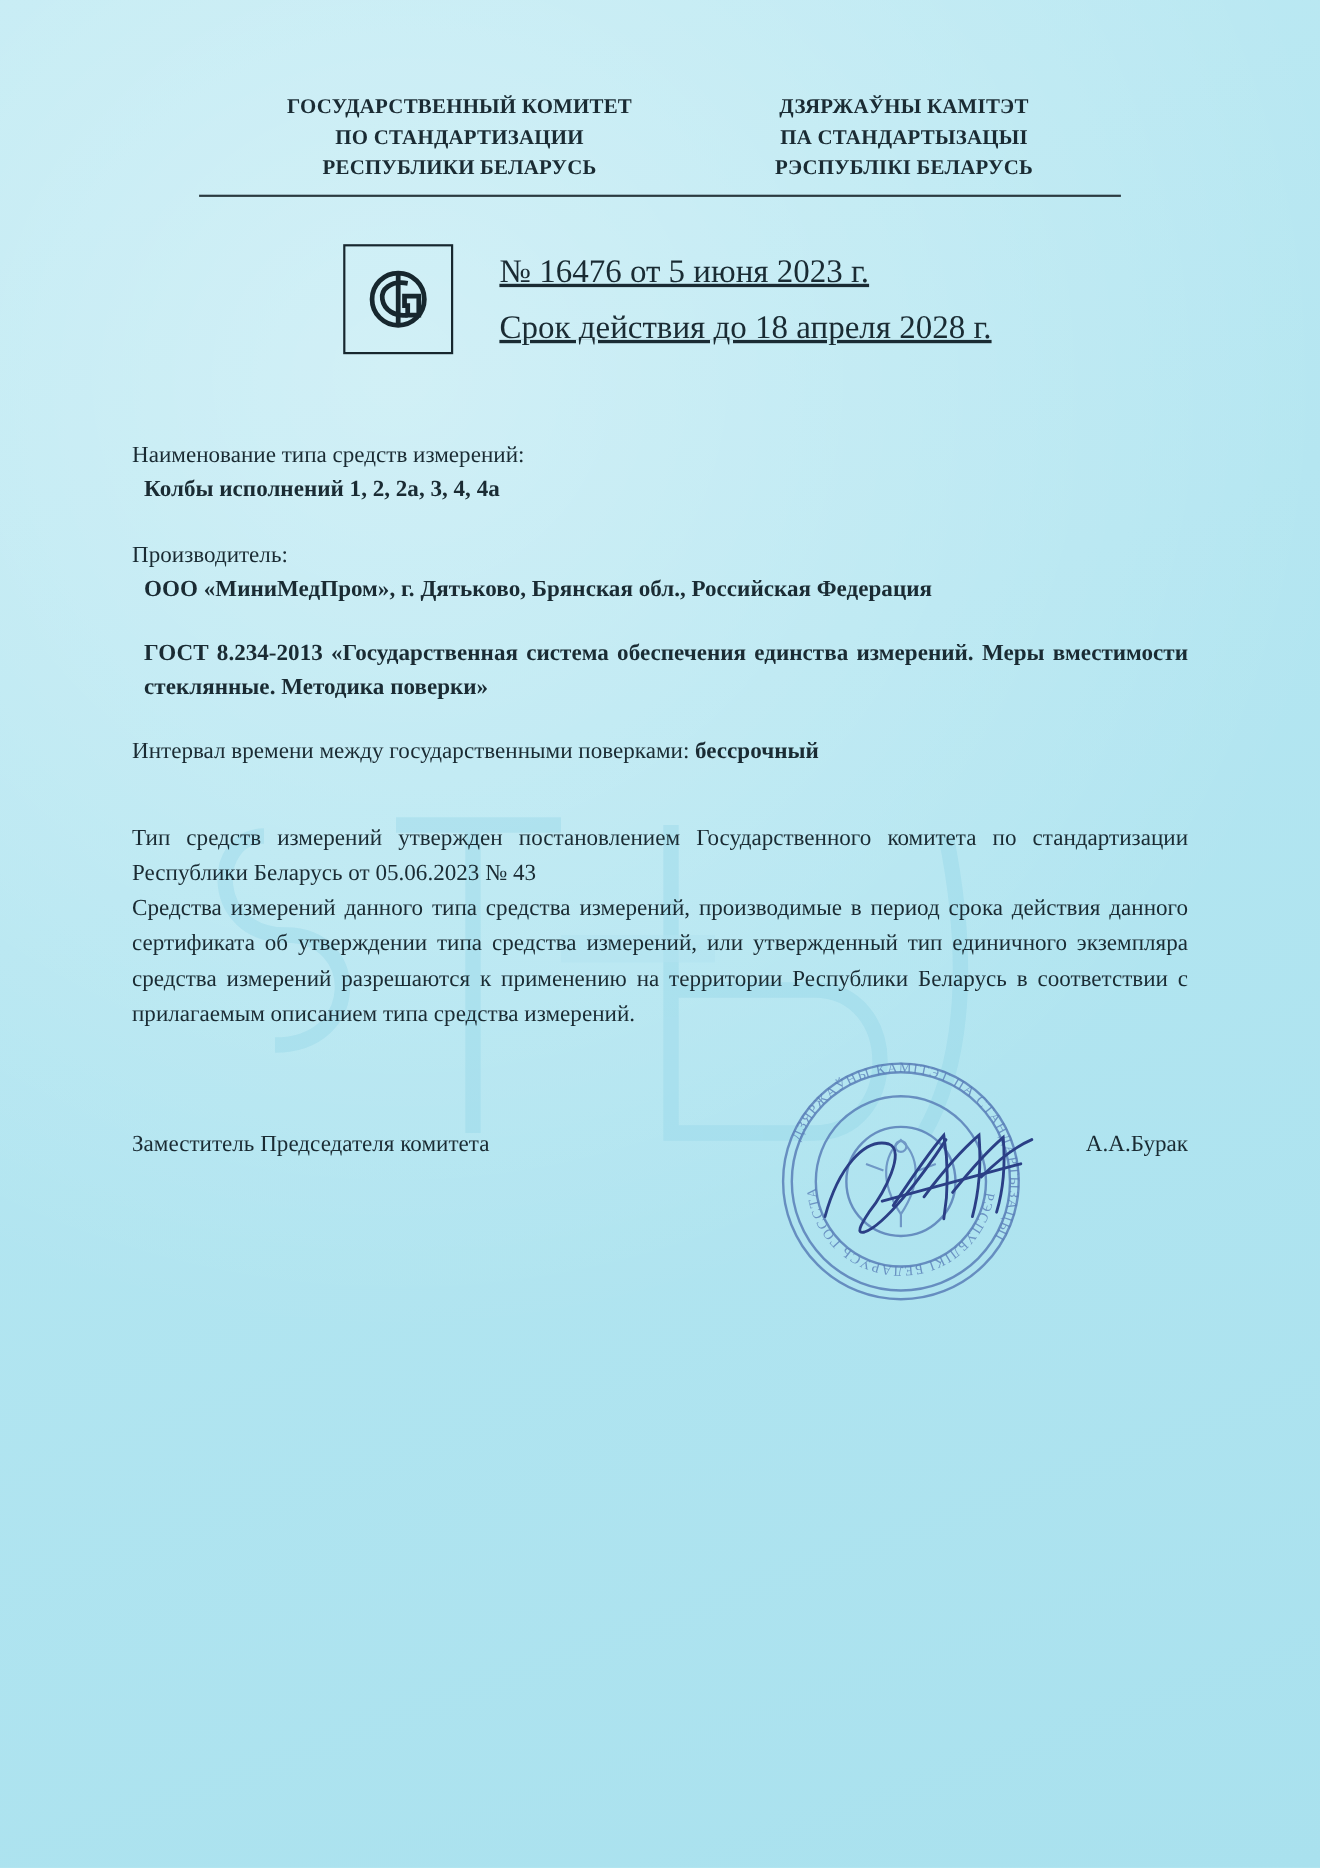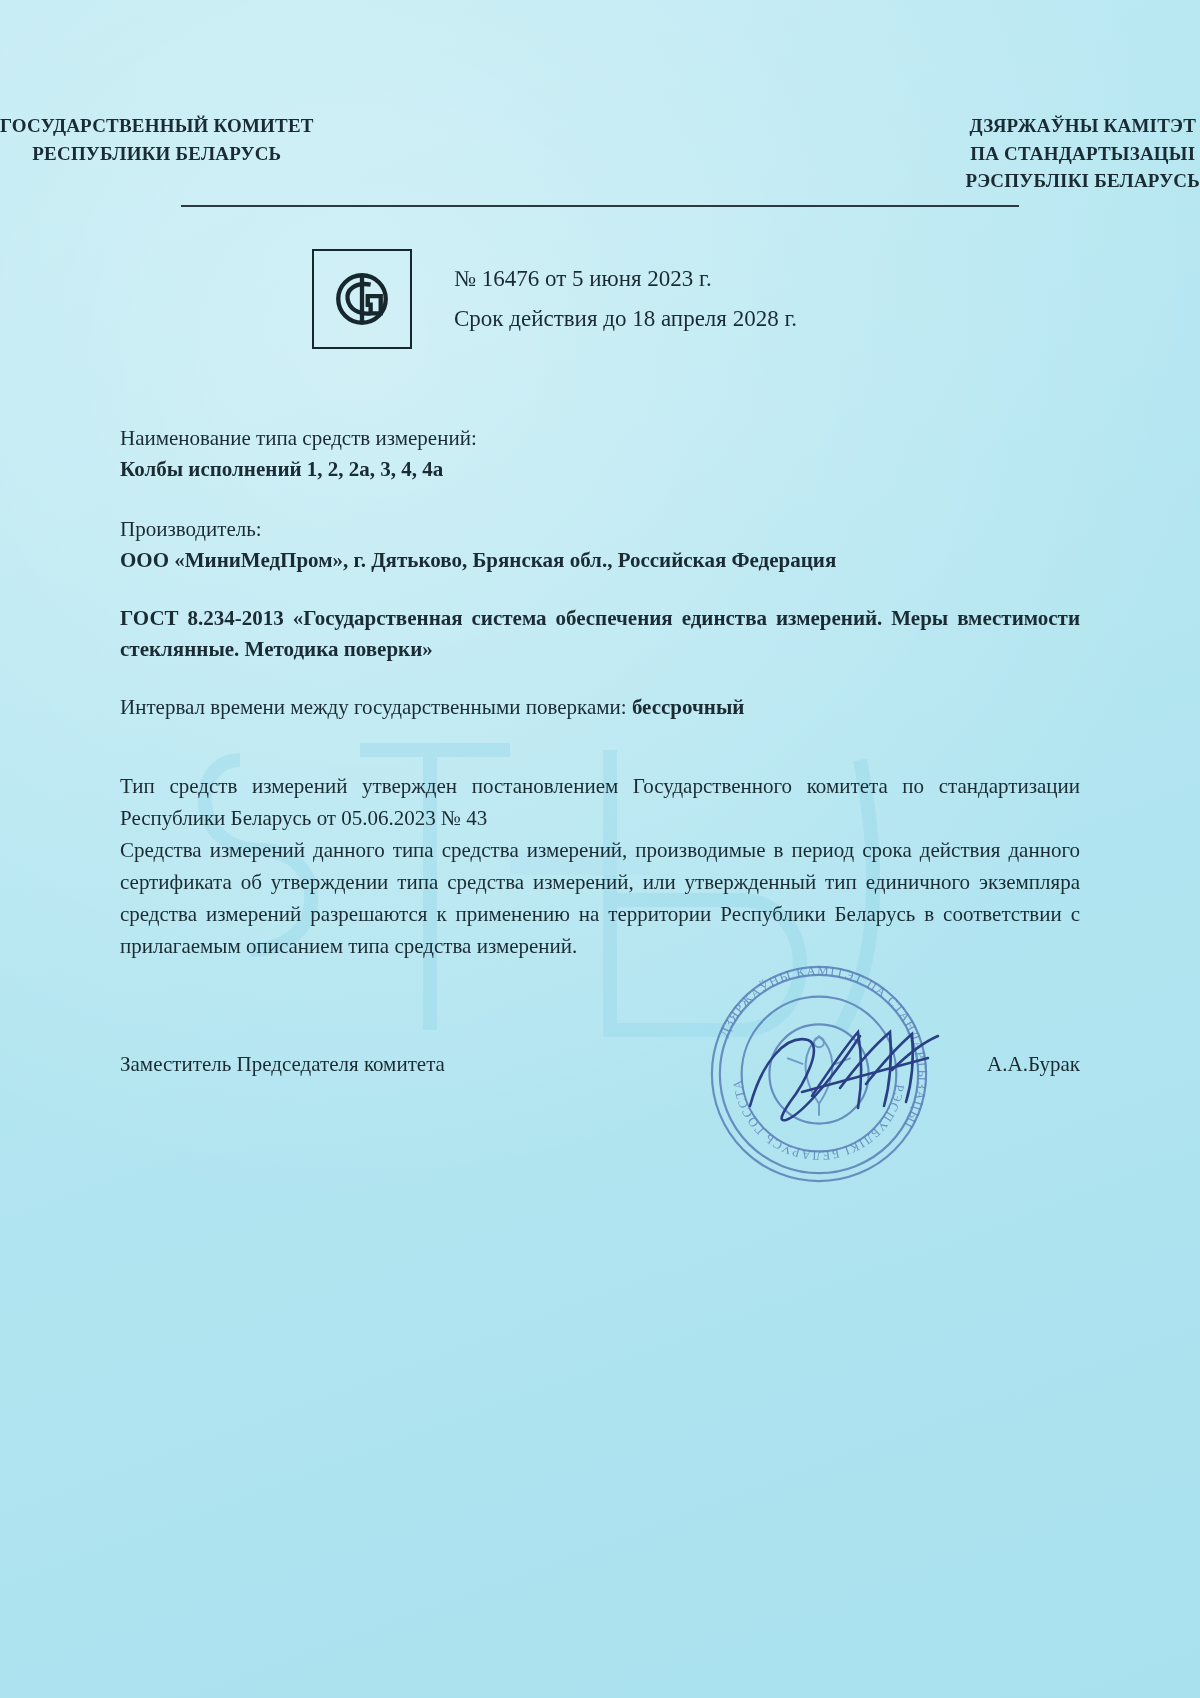--- a/index.html
+++ b/index.html
@@ -39,23 +39,23 @@
 
   .content {
     position: absolute;
     inset: 0;
     padding: 0;
   }
 
   
   .header {
     display: flex;
-    justify-content: space-between;
+    justify-content: center;
     gap: 130px;
-    padding-top: 112px;
+    padding-top: 84px;
   }
   .header-col {
     text-align: center;
     font-weight: bold;
     font-size: 19px;
     line-height: 1.45;
     letter-spacing: 0.2px;
   }
 
   .title-block {
@@ -88,35 +88,36 @@
     border: 2.5px solid #17272e;
     display: flex;
     align-items: center;
     justify-content: center;
     flex: none;
   }
   .emblem svg { width: 72px; height: 72px; }
 
   .emblem-text {
     margin-left: 42px;
-    font-size: 23px;
+    font-size: 30px;
     line-height: 1.72;
+    text-decoration: underline;
   }
 
   
   .body-wrap {
     margin: 0 auto;
     width: 960px;
     padding-top: 46px;
     font-size: 21px;
     line-height: 1.5;
   }
   .field { margin-top: 26px; }
   .field-label { font-weight: normal; margin-top: 28px; }
-  .field-value { font-weight: bold; }
+  .field-value { font-weight: bold; margin-left: 11px; }
   .field-value.justify {
     text-align: justify;
     text-align-last: left;
   }
   .inline-label { font-weight: normal; }
   .inline-bold { font-weight: bold; }
 
   .para {
     margin-top: 48px;
     text-align: justify;
@@ -173,20 +174,21 @@
       <path d="M330 150 L 470 150 L 470 175 L 330 175 Z"></path>
     </g>
   </svg>
 </div>
 
 <div class="content">
 
   <div class="header">
     <div class="header-col">
       <div>ГОСУДАРСТВЕННЫЙ КОМИТЕТ</div>
+      <div>ПО СТАНДАРТИЗАЦИИ</div>
       <div>РЕСПУБЛИКИ БЕЛАРУСЬ</div>
     </div>
     <div class="header-col">
       <div>ДЗЯРЖАЎНЫ КАМІТЭТ</div>
       <div>ПА СТАНДАРТЫЗАЦЫІ</div>
       <div>РЭСПУБЛІКІ БЕЛАРУСЬ</div>
     </div>
   </div>
 
   <div class="rule"></div>

